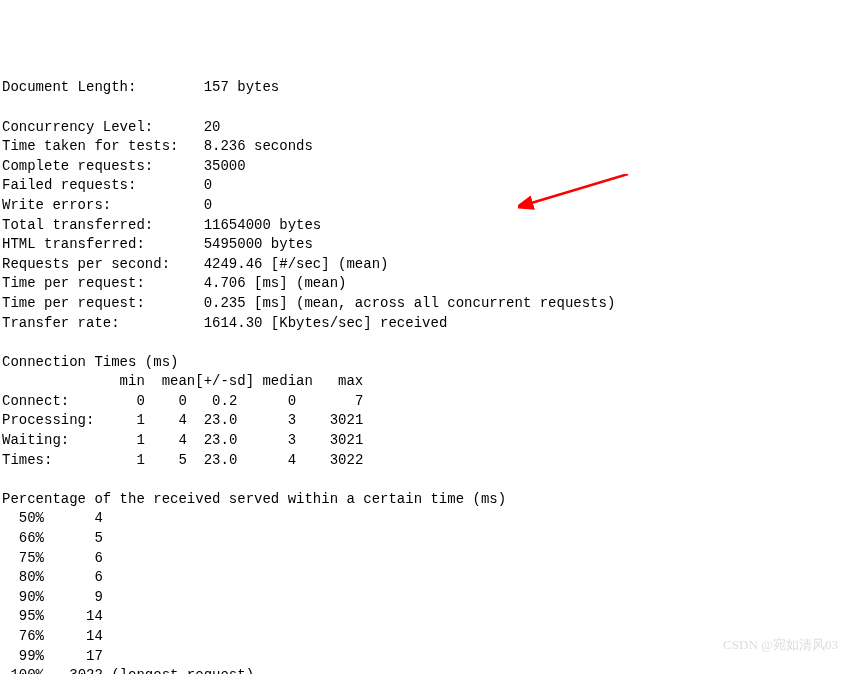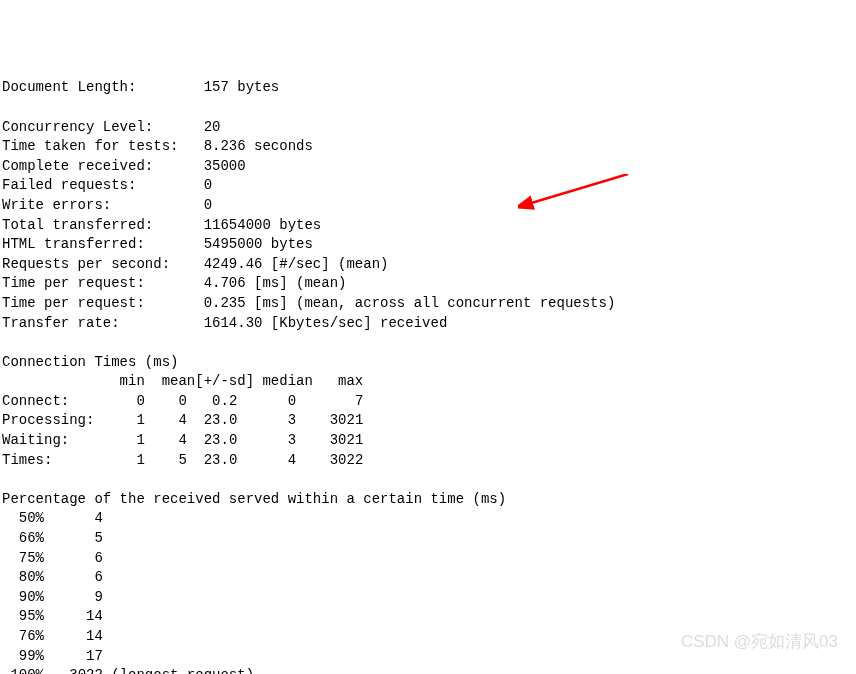--- a/index.html
+++ b/index.html
@@ -24,35 +24,35 @@
       position: absolute;
       left: 518px;
       top: 174px;
       pointer-events: none;
     }
     .watermark {
       position: absolute;
       right: 18px;
       bottom: 20px;
       color: #dcdcdc;
-      font-family: Liberation Sans, sans-serif;
-      font-size: 17px;
+      font-family: Liberation Serif, serif;
+      font-size: 13px;
       pointer-events: none;
     }
   </style>
 </head>
 <body>
 
 
 
 <div class="terminal"><span><span>Document Length:</span>        <span>157 bytes</span></span>
 
 <span><span>Concurrency Level:</span>      <span>20</span></span>
 <span><span>Time taken for tests:</span>   <span>8.236 seconds</span></span>
-<span><span>Complete received:</span>      <span>35000</span></span>
+<span><span>Complete requests:</span>      <span>35000</span></span>
 <span><span>Failed requests:</span>        <span>0</span></span>
 <span><span>Write errors:</span>           <span>0</span></span>
 <span><span>Total transferred:</span>      <span>11654000 bytes</span></span>
 <span><span>HTML transferred:</span>       <span>5495000 bytes</span></span>
 <span><span>Requests per second:</span>    <span>4249.46 [#/sec] (mean)</span></span>
 <span><span>Time per request:</span>       <span>4.706 [ms] (mean)</span></span>
 <span><span>Time per request:</span>       <span>0.235 [ms] (mean, across all concurrent requests)</span></span>
 <span><span>Transfer rate:</span>          <span>1614.30 [Kbytes/sec] received</span></span>
 
 <span>Connection Times (ms)</span>

